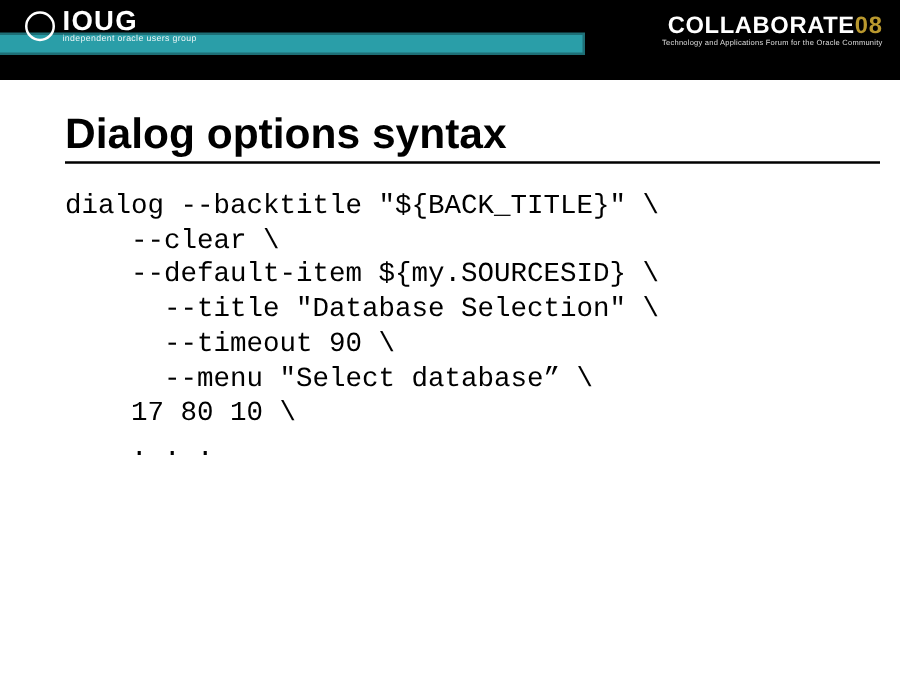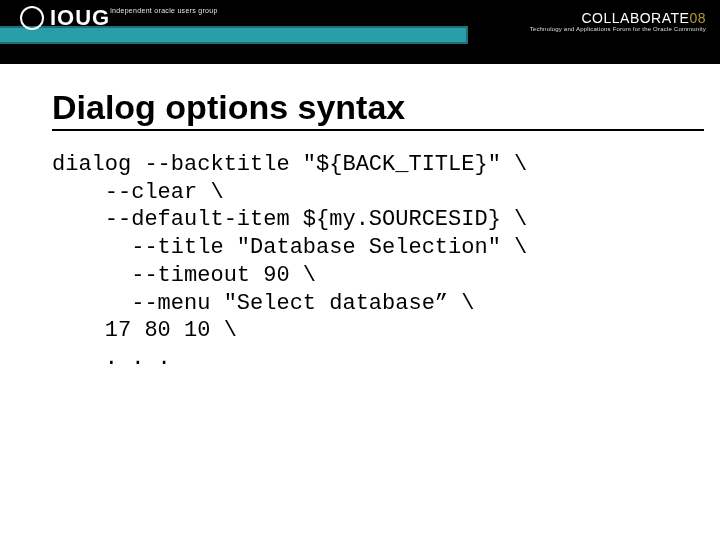--- a/index.html
+++ b/index.html
@@ -5,25 +5,25 @@
   * { margin: 0; padding: 0; box-sizing: border-box; }
   html, body { width: 720px; height: 540px; font-family: Arial, Helvetica, sans-serif; background: #fff; }
   .slide { width: 720px; height: 540px; background: #fff; position: relative; }
 
   
   .hdr { width: 100%; height: 64px; background: #000; position: relative; }
   .hdr-stripe { position: absolute; left: 0; top: 26px; height: 18px; width: 468px; background: #1e6f76; }
   .hdr-stripe-inner { position: absolute; left: 0; top: 28px; height: 14px; width: 466px; background: #2a9ea8; }
   .logo-ioug { position: absolute; left: 20px; top: 6px; color: #fff; display: flex; align-items: center; gap: 6px; }
   .logo-ioug .bullet { width: 24px; height: 24px; border: 2px solid #fff; border-radius: 50%; box-sizing: border-box; }
-  .logo-ioug .txt { display: flex; flex-direction: row; line-height: 1; justify-content: space-between; }
+  .logo-ioug .txt { display: flex; flex-direction: column; line-height: 1; justify-content: space-between; }
   .logo-ioug .big { font-size: 22px; font-weight: 800; letter-spacing: 1px; }
   .logo-ioug .small { font-size: 7px; letter-spacing: 0.3px; opacity: 0.9; }
   .logo-collab { position: absolute; right: 14px; top: 10px; color: #fff; text-align: right; }
-  .logo-collab .big { font-size: 14px; font-weight: 400; letter-spacing: 0.5px; }
+  .logo-collab .big { font-size: 19px; font-weight: 700; letter-spacing: 0.5px; }
   .logo-collab .big .yr { color: #b9982e; }
   .logo-collab .small { font-size: 6px; opacity: 0.85; letter-spacing: 0.2px; }
 
   
   .content { padding: 24px 16px 0 52px; }
   h1.title { font-family: "Arial Black", Arial, sans-serif; font-weight: 900; font-size: 34px; color: #000; border-bottom: 2px solid #000; padding-bottom: 2px; margin-bottom: 20px; letter-spacing: 0px; }
 
   pre.code { font-family: "Courier New", Courier, monospace; font-size: 22px; line-height: 1.26; white-space: pre; color: #000; }
 </style>
 </head>

